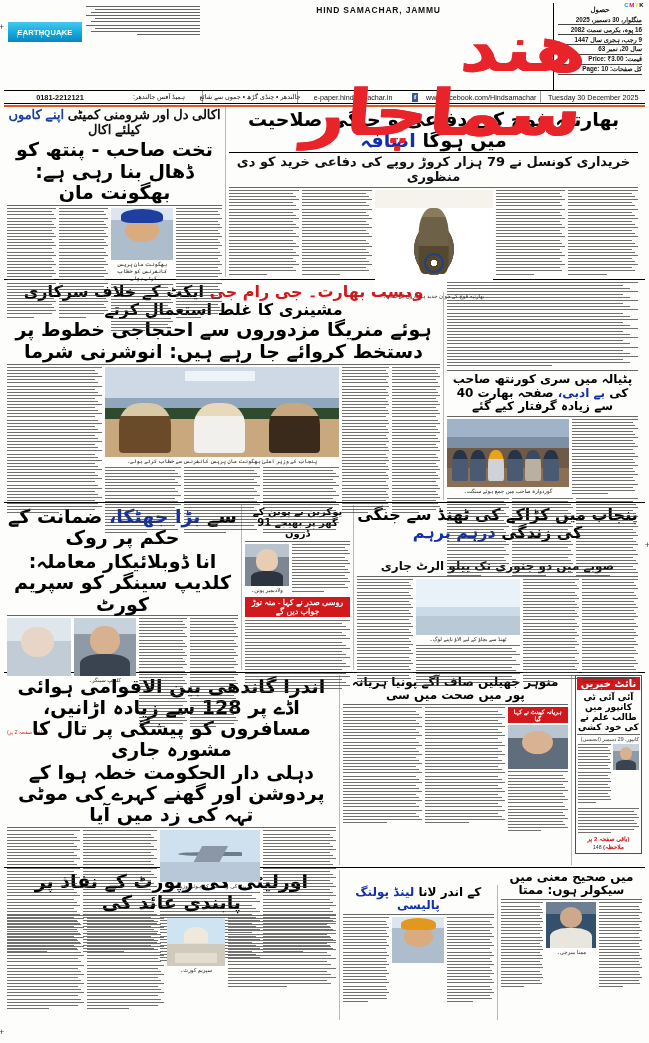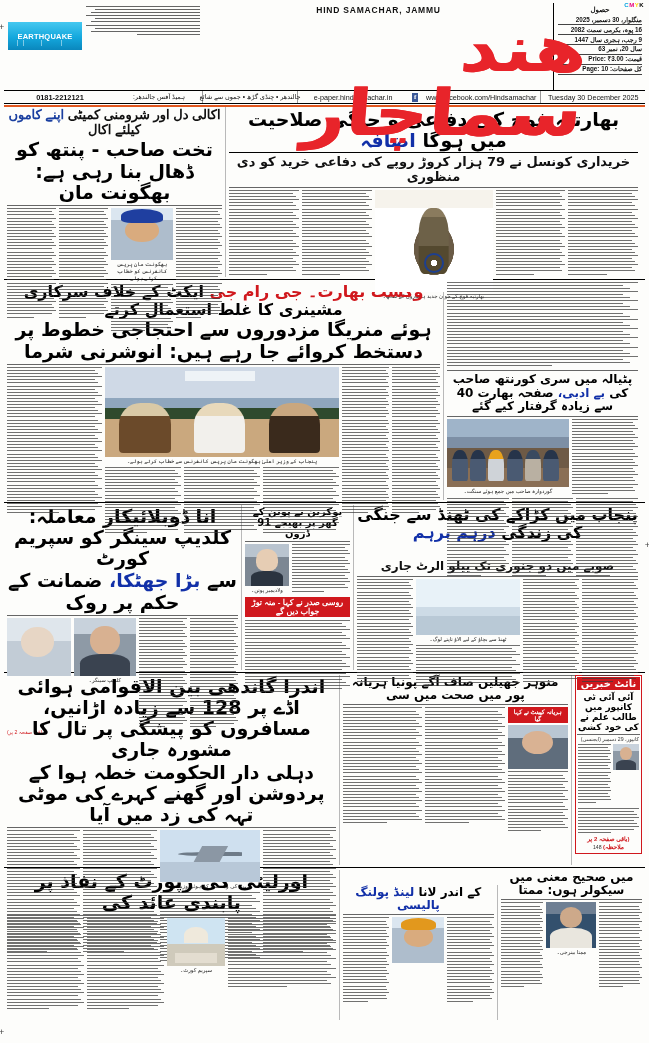--- a/index.html
+++ b/index.html
@@ -56,21 +56,21 @@
     align-items: stretch;
   }
   .mast-left {
     width: 200px;
     padding: 3px 4px 2px 2px;
     position: relative;
     border-right: 0px;
   }
   .quake-box {
     float: left;
-    width: 74px; height: 28px;
+    width: 74px; height: 20px;
     margin: 16px 4px 2px 2px;
     background: linear-gradient(180deg,#45c8f0 0%,#14a8dd 55%,#0a87bd 100%);
     color: #fff;
     font-size: 7.5px; font-weight: bold;
     letter-spacing: .2px;
     display: flex; align-items: center; justify-content: center;
     font-family: "Liberation Sans", sans-serif;
     position: relative;
   }
   .quake-box::after{
@@ -1169,26 +1169,26 @@
       </div>
       <div class="tinyline" style="text-align:left;color:#d0181d;padding-top:2px;">(باقی صفحہ 2 پر)</div>
     </div>
   </div>
 
   <div class="rule-h" style="margin:2px 0;"></div>
 
   <div class="cols" style="height:165px;">
 
     <div class="col bordR" style="width:238px;">
-      <div class="headline-urdu h-lg" style="padding:1px 0 0;">انا ڈوبلائیکار معاملہ: کلدیپ سینگر کو سپریم کورٹ</div>
       <div class="headline-urdu h-lg" style="padding:1px 0 2px;">
         <span>سے</span>
         <span class="ac">بڑا جھٹکا،</span>
         <span>ضمانت کے حکم پر روک</span>
       </div>
+      <div class="headline-urdu h-lg" style="padding:1px 0 0;">انا ڈوبلائیکار معاملہ: کلدیپ سینگر کو سپریم کورٹ</div>
       <div class="rule-h thin"></div>
       <div style="display:flex;gap:3px;padding-top:2px;">
         <div style="width:64px;">
           <div class="photo ph-hosp" style="height:58px;"></div>
         </div>
         <div style="width:62px;">
           <div class="photo ph-man" style="height:58px;"></div>
           <div class="caption">کلدیپ سینگر۔</div>
         </div>
         <div style="flex:1;">

